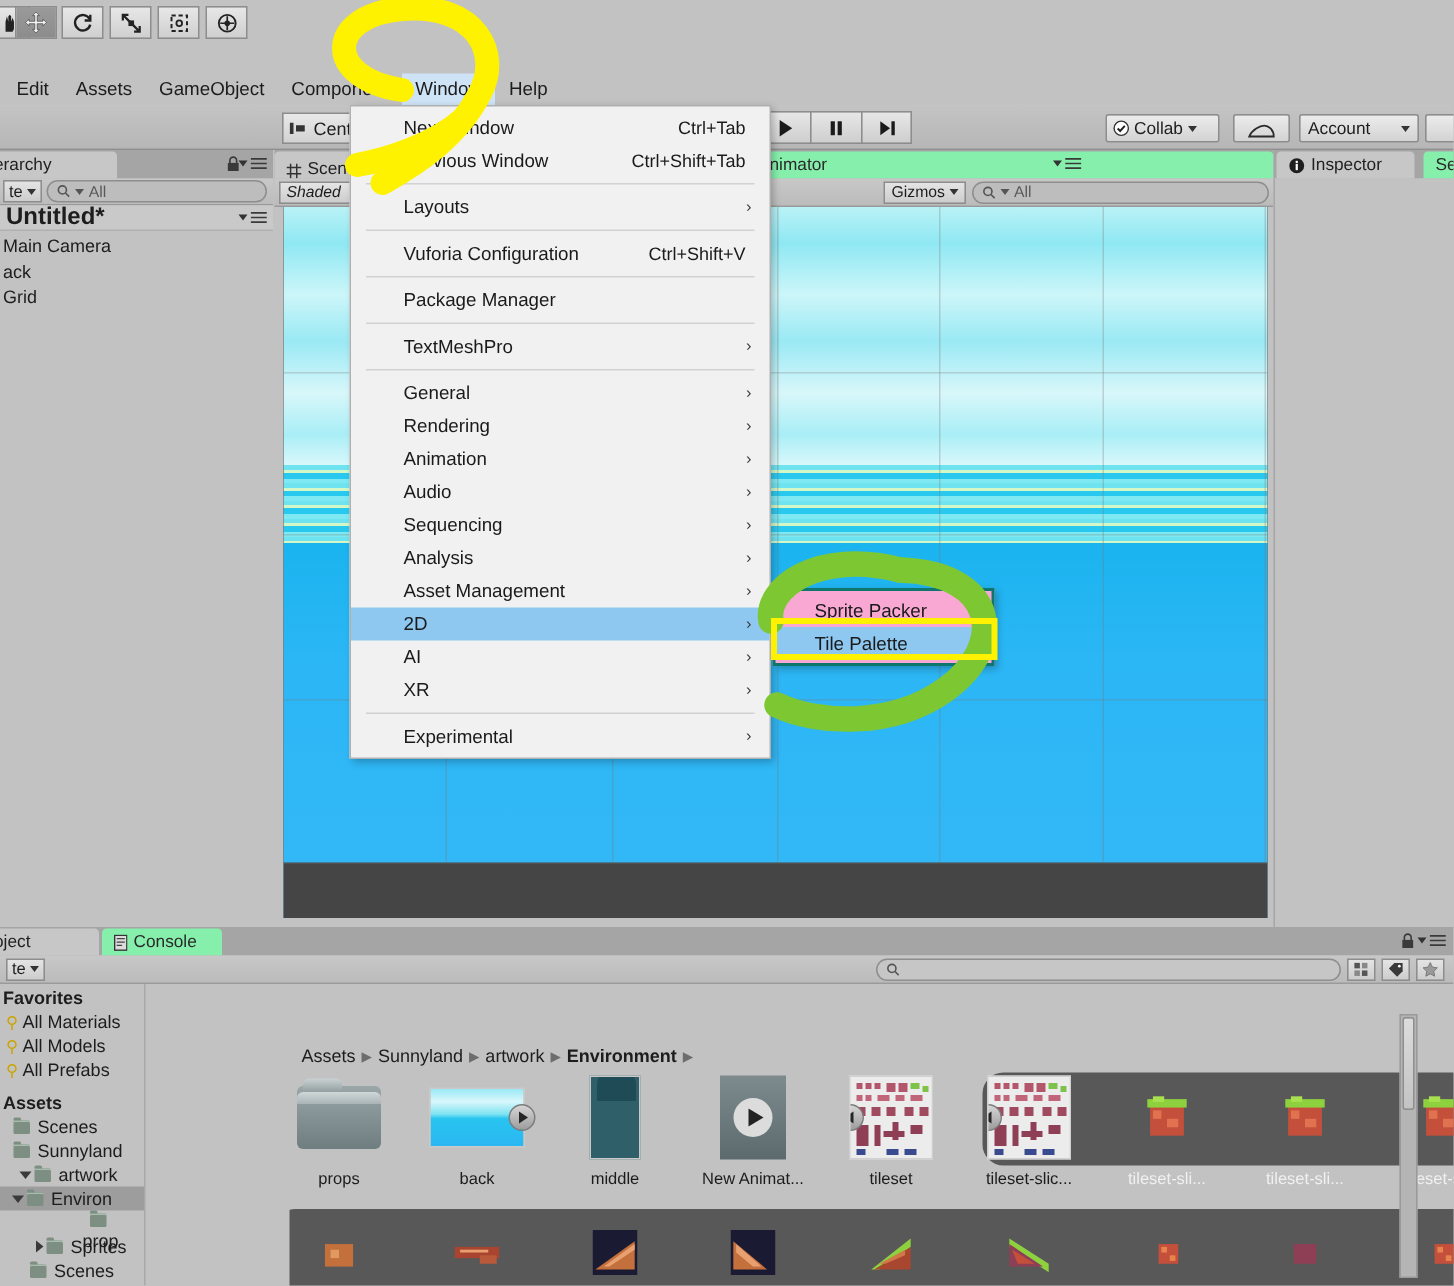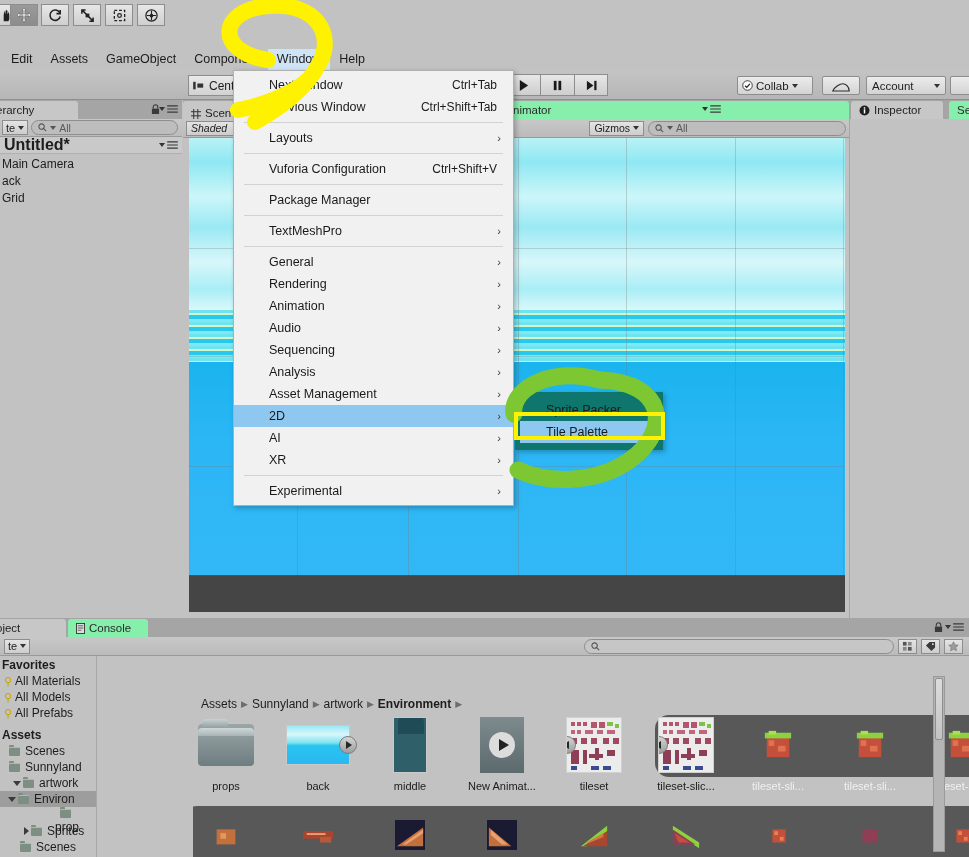--- a/index.html
+++ b/index.html
@@ -209,21 +209,21 @@
   }
   .mrow { height:22px; display:flex; align-items:center; padding:0 10px 0 35px;
      font-size:12.5px; color:#1a1a1a; position:relative; }
   .mrow.hl { background:#8ec7f0; }
   .mrow .sc { margin-left:auto; font-size:12px; color:#1a1a1a; padding-right:6px;}
   .mrow .arrow { position:absolute; right:12px; font-size:11px; color:#3a3a3a; }
   .msep { height:1px; background:#d2d2d2; margin:4px 10px; }
 
   #submenu {
     position:absolute; left:515px; top:392px; width:148px;
-    background:#0f766e; border:5px solid #0f766e;
+    background:#f9a8d4; border:2px solid #0f766e;
     box-shadow: 2px 2px 5px rgba(0,0,0,.25);
     padding:2px 0; z-index:45;
   }
   #submenu .mrow { padding-left:26px; }
 
   
   .annot { position:absolute; z-index:60; pointer-events:none; }
 </style>
 </head>
 <body>

